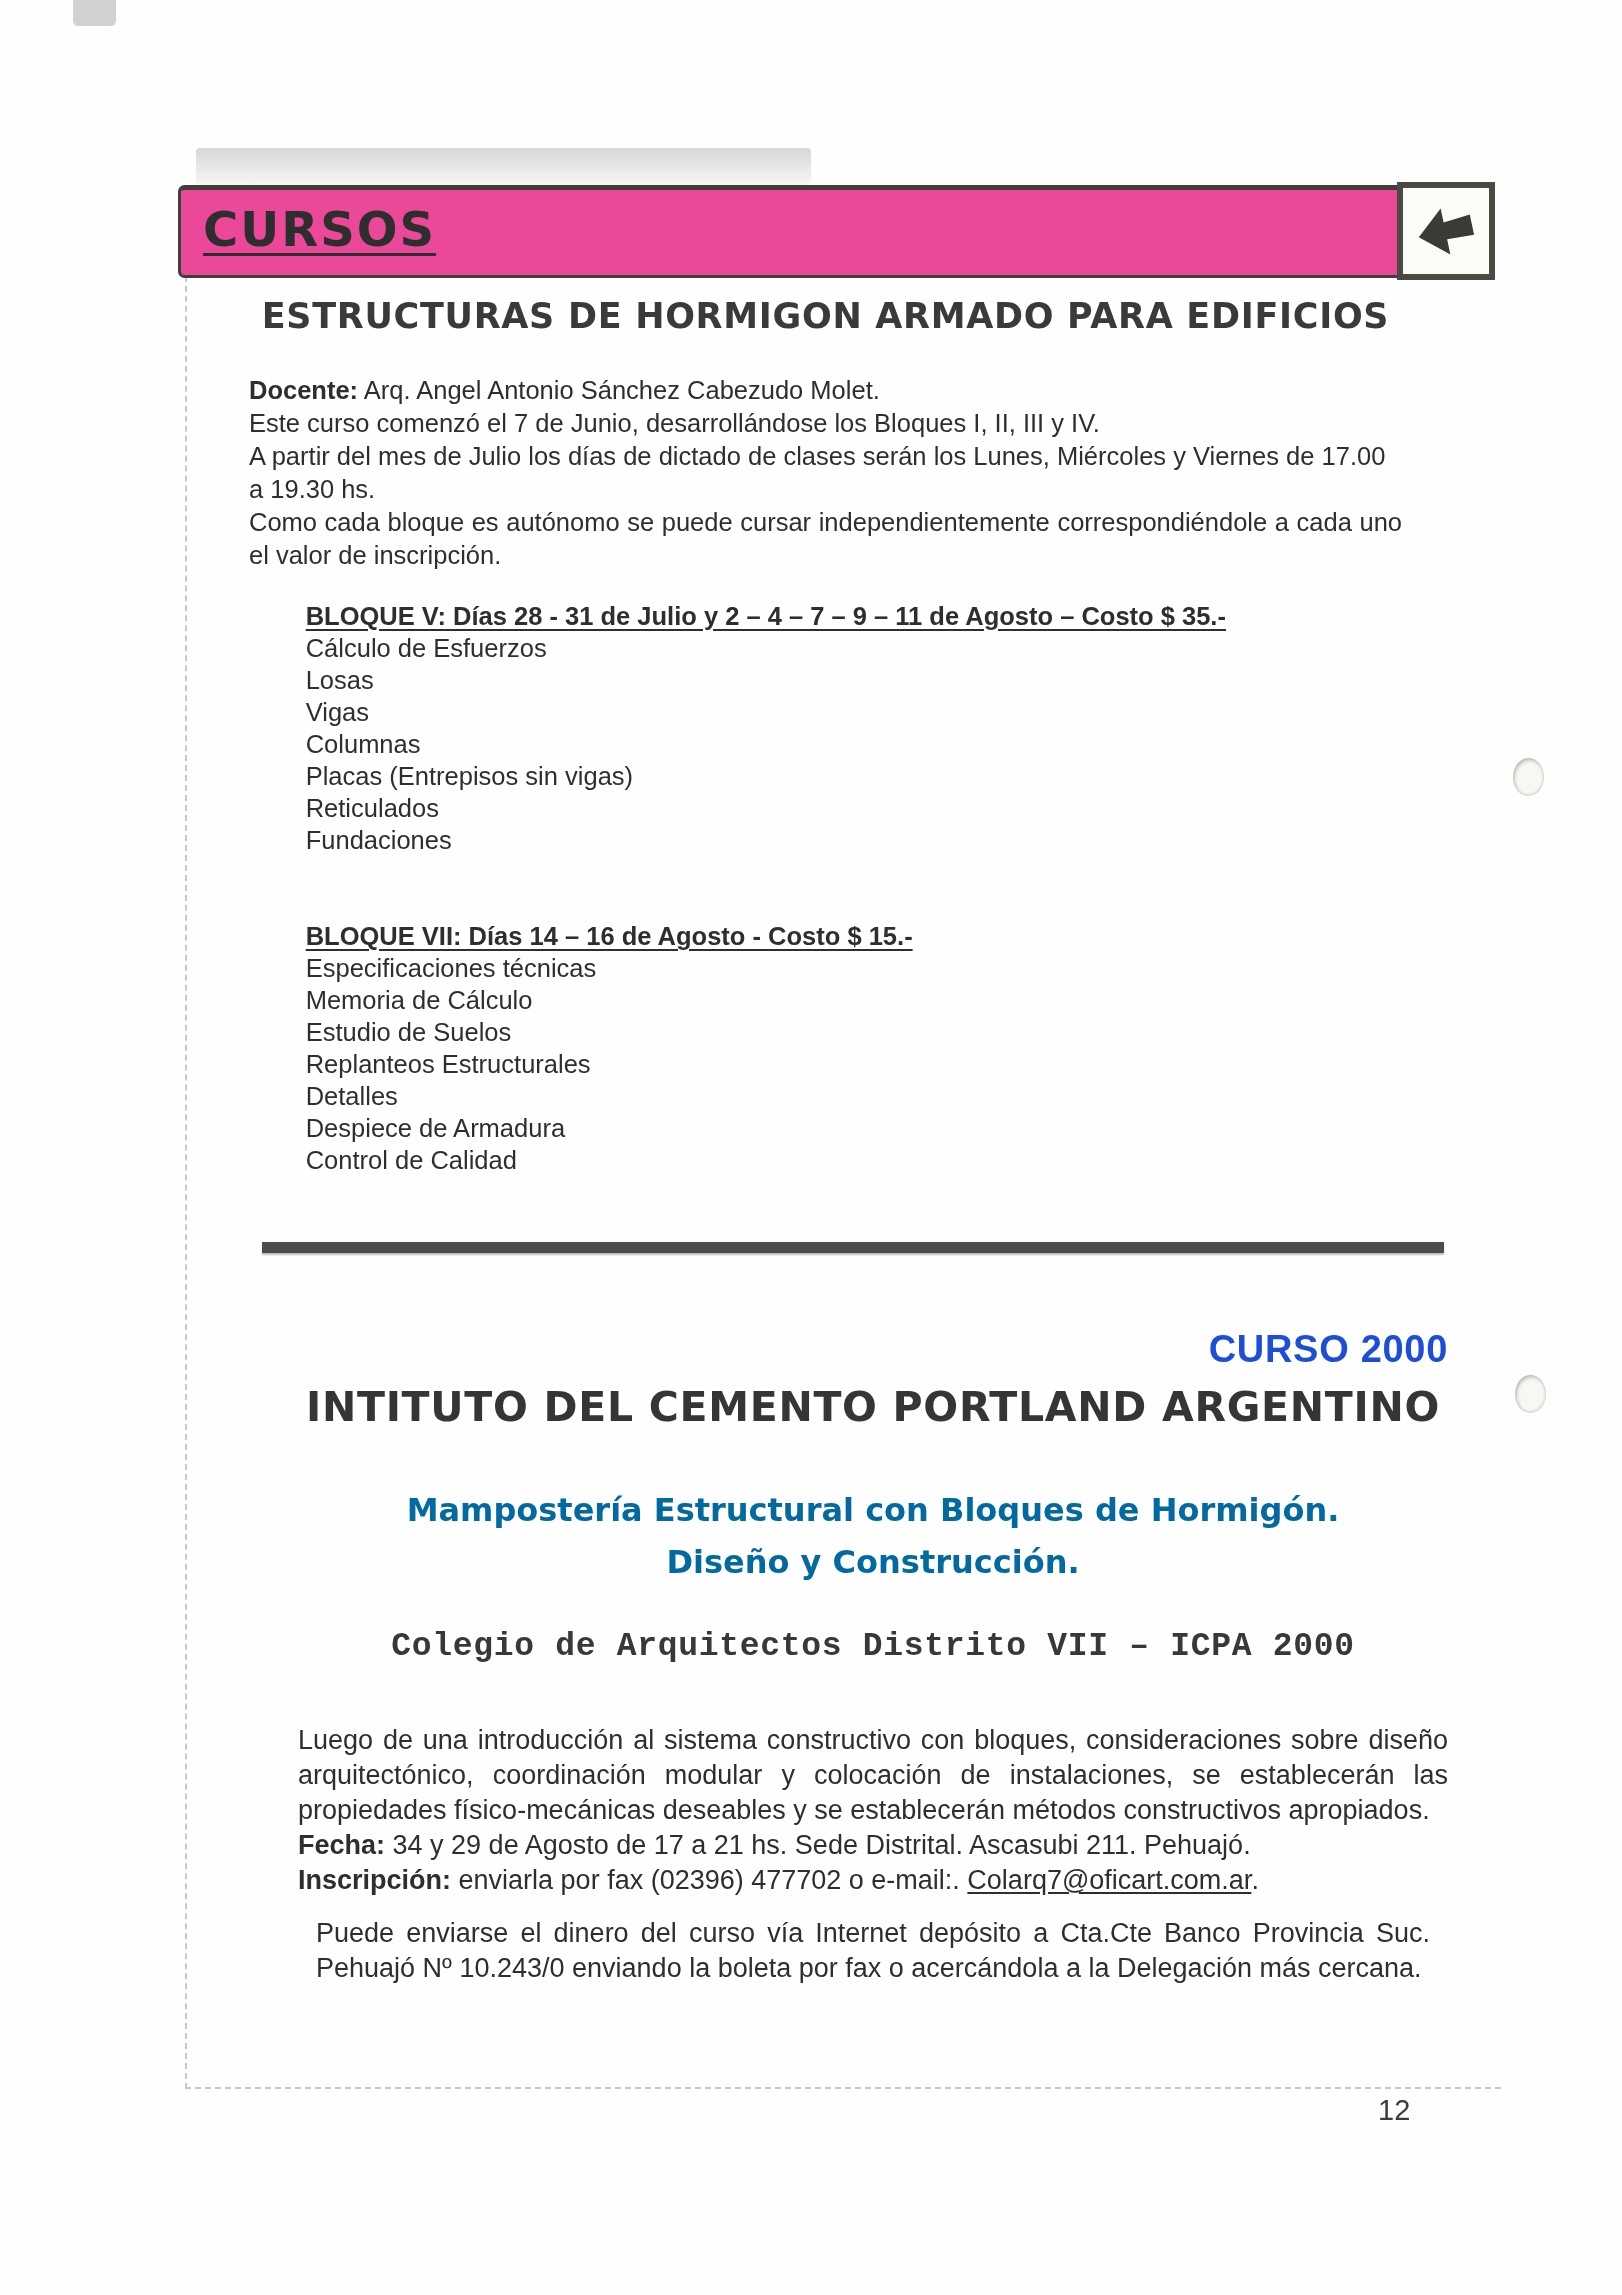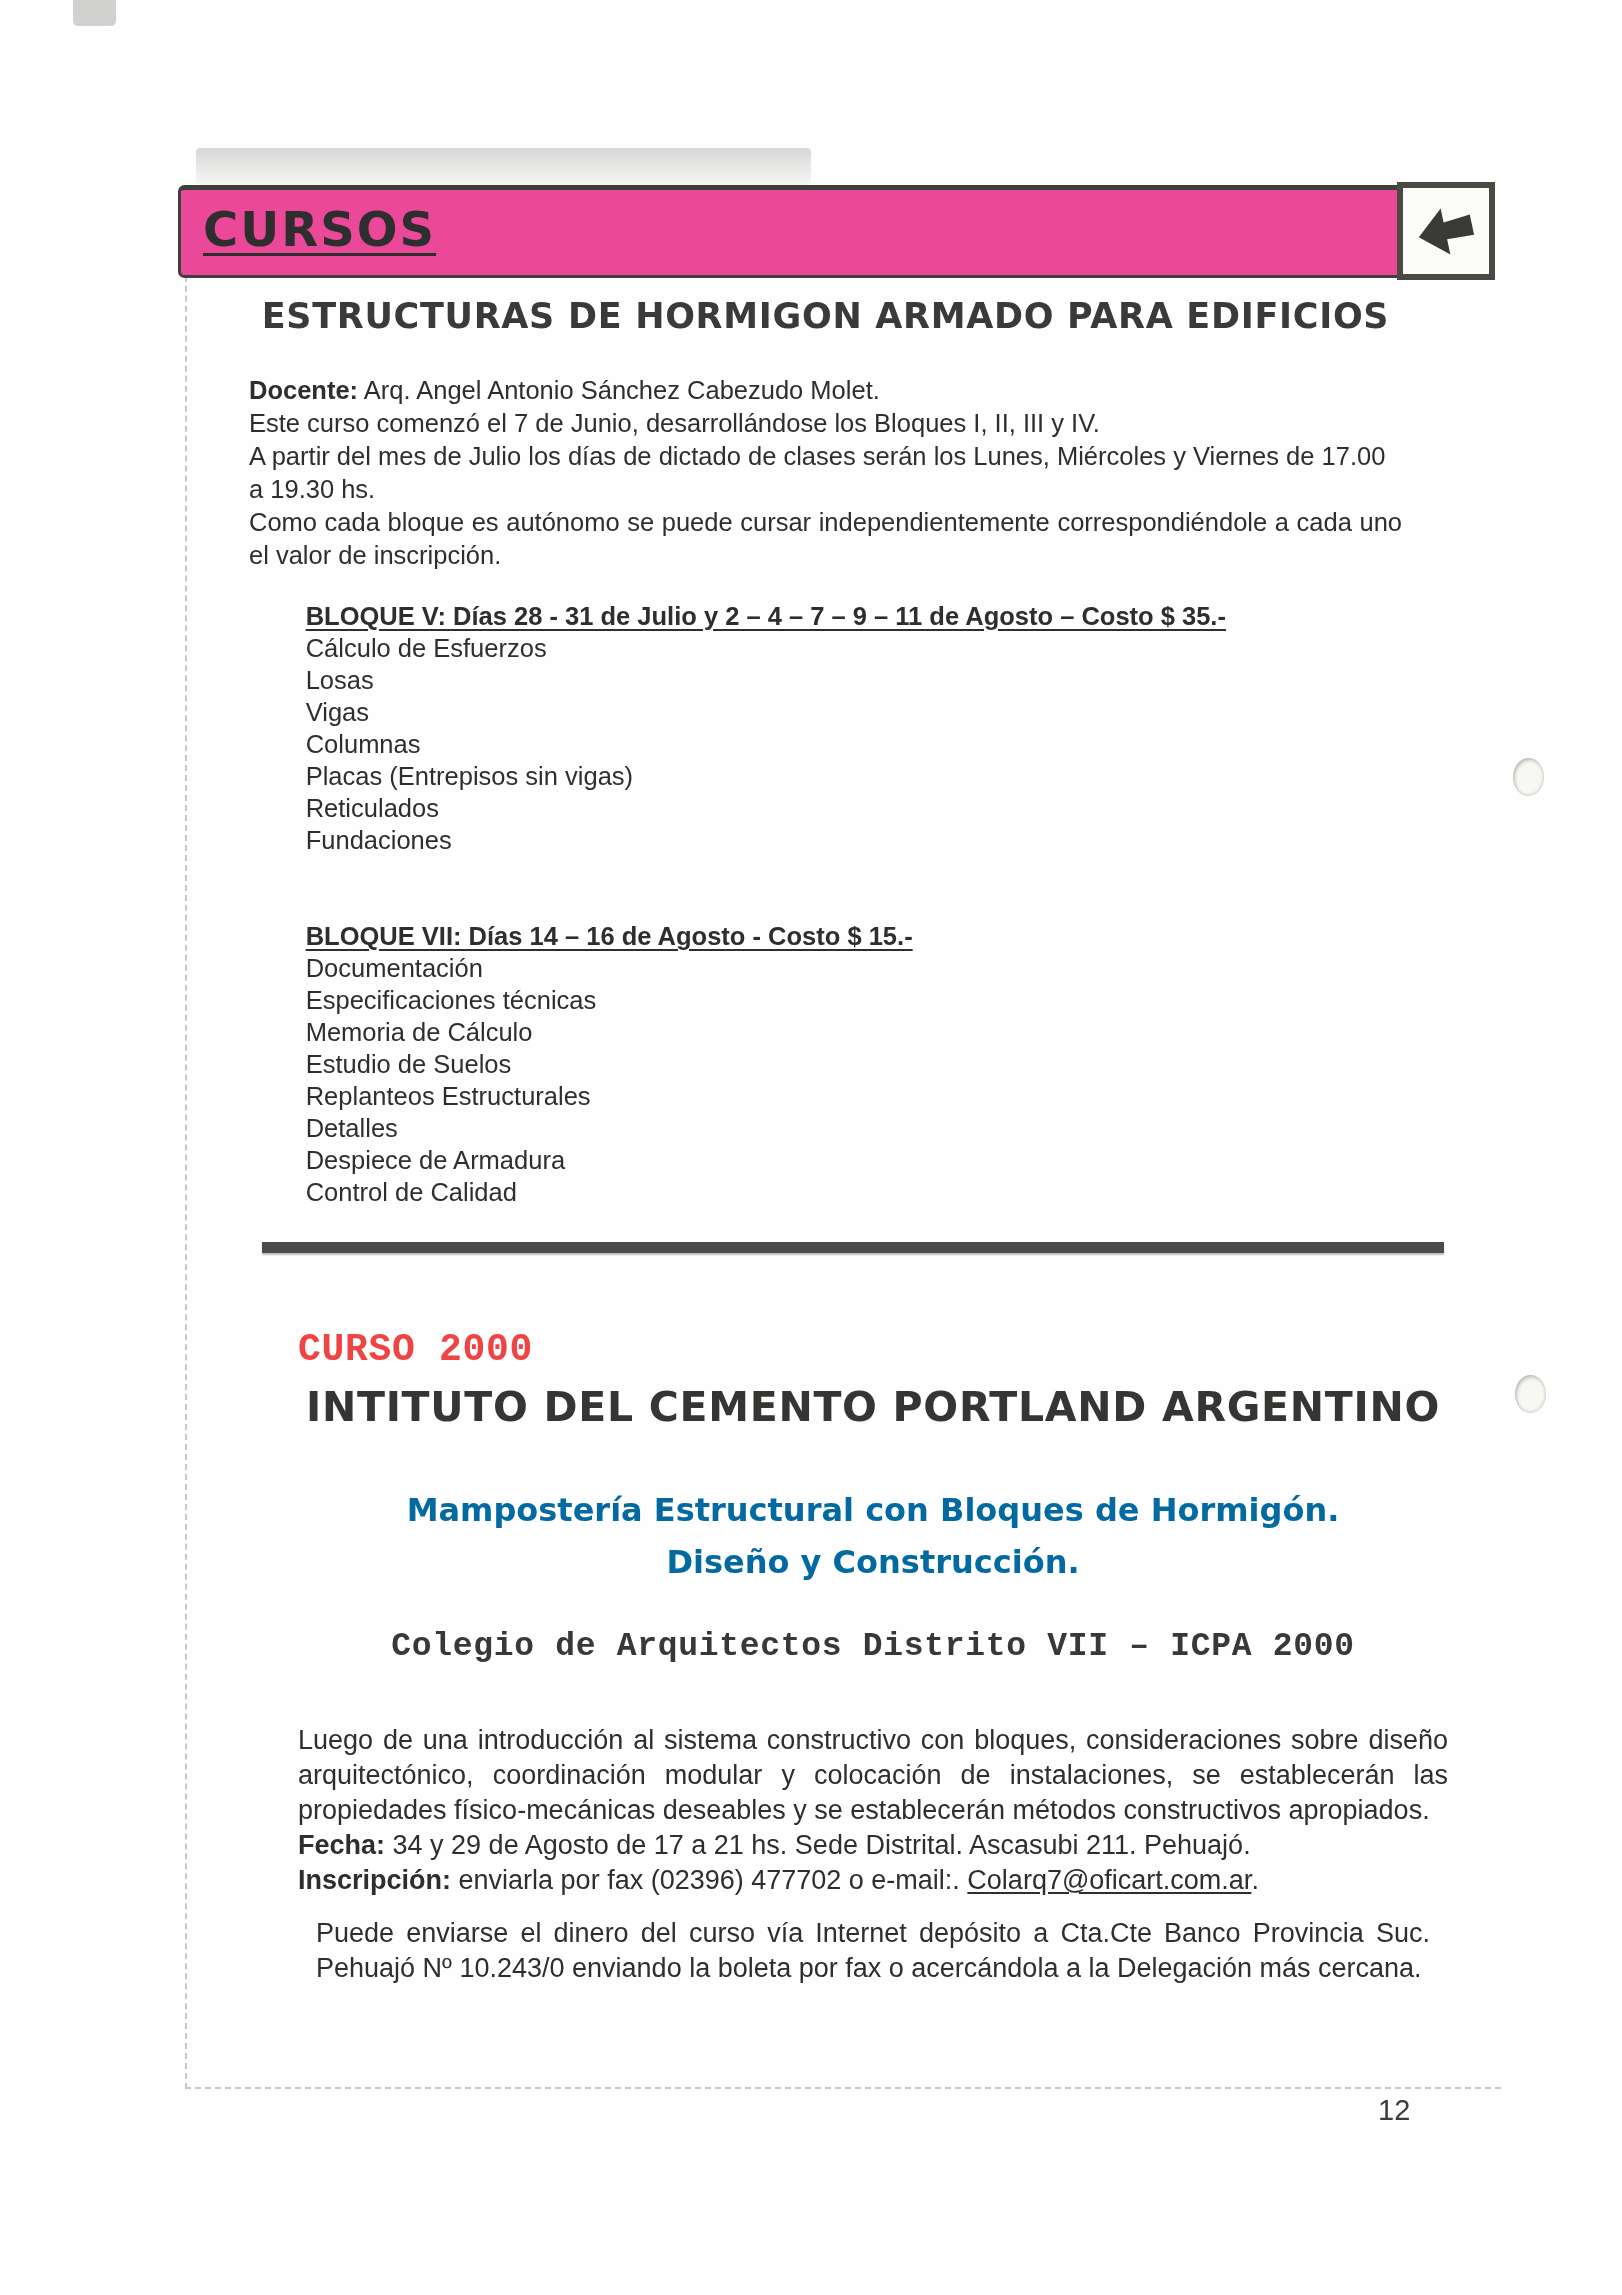--- a/index.html
+++ b/index.html
@@ -86,22 +86,22 @@
   .divider{
     position:absolute;left:262px;top:1242px;width:1182px;height:11px;
     background:#4c4c4a;box-shadow:0 2px 1.3px rgba(0,0,0,.25);
   }
 
   
   .section2{
     position:absolute;left:298px;top:1328px;width:1150px;
   }
   .c2-h1{
-    font-family:Liberation Mono, monospace;
-    font-size:38px;font-weight:bold;color:#ef4444;text-align:left;margin:0 0 11.8px 0;letter-spacing:0.7px;
+    font-family:Liberation Sans, sans-serif;
+    font-size:38px;font-weight:bold;color:#1d4ed8;text-align:right;margin:0 0 11.8px 0;letter-spacing:0.7px;
   }
   .c2-h2{
     font-family:"DejaVu Sans", sans-serif;
     font-size:41px;font-weight:bold;color:#353533;text-align:center;margin:0 0 60px 0;letter-spacing:0.7px;
   }
   .c2-sub1,.c2-sub2{
     font-family:"DejaVu Sans", sans-serif;
     font-size:32px;font-weight:bold;color:#0369a1;text-align:center;margin:0 0 14.4px 0;
   }
   .c2-sub3{
@@ -191,24 +191,20 @@
     <div class="gap-lists"></div>
 
     <div class="list-block">
       <div class="li">
         <span class="bullet"></span>
         <span class="bh">BLOQUE VII: Días 14 – 16 de Agosto - Costo $ 15.-</span>
       </div>
       <div>
           <div class="li">
           <span class="bullet"></span>
-          <span>Documentación</span>
-        </div>
-          <div class="li">
-          <span class="bullet"></span>
           <span>Especificaciones técnicas</span>
         </div>
           <div class="li">
           <span class="bullet"></span>
           <span>Memoria de Cálculo</span>
         </div>
           <div class="li">
           <span class="bullet"></span>
           <span>Estudio de Suelos</span>
         </div>

